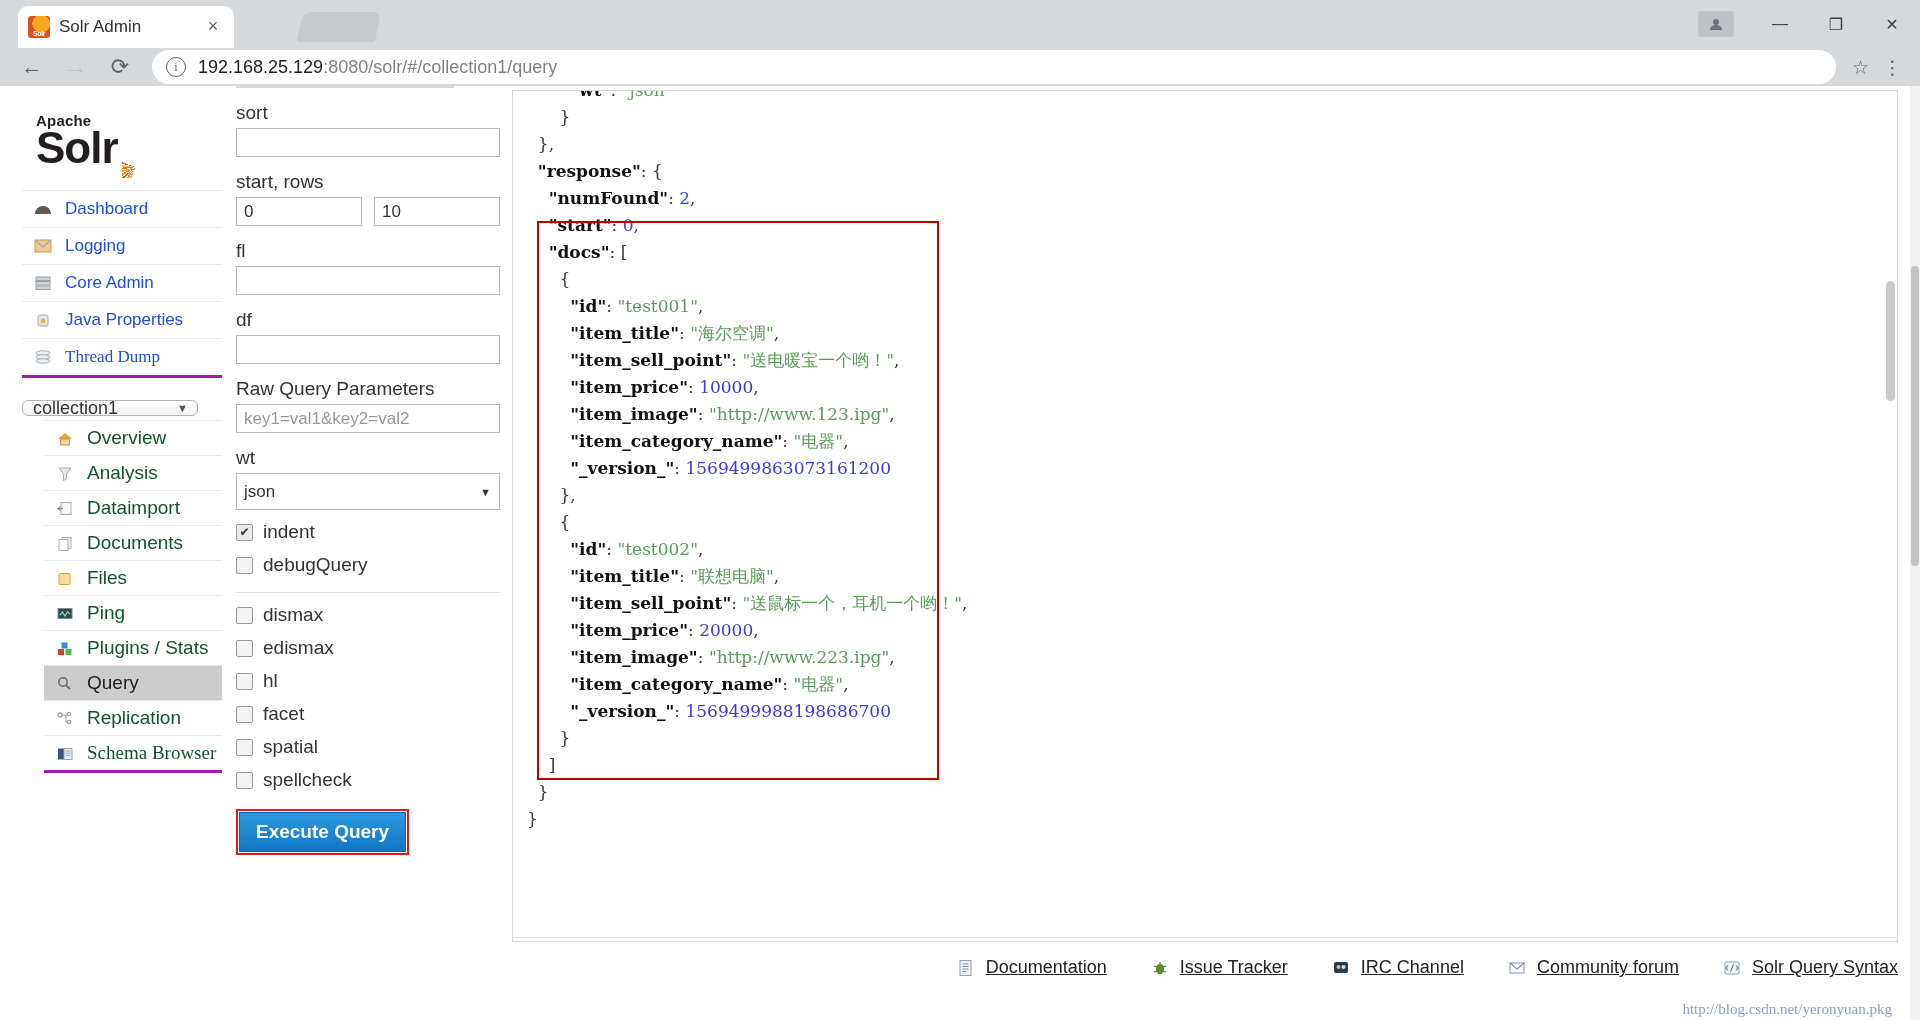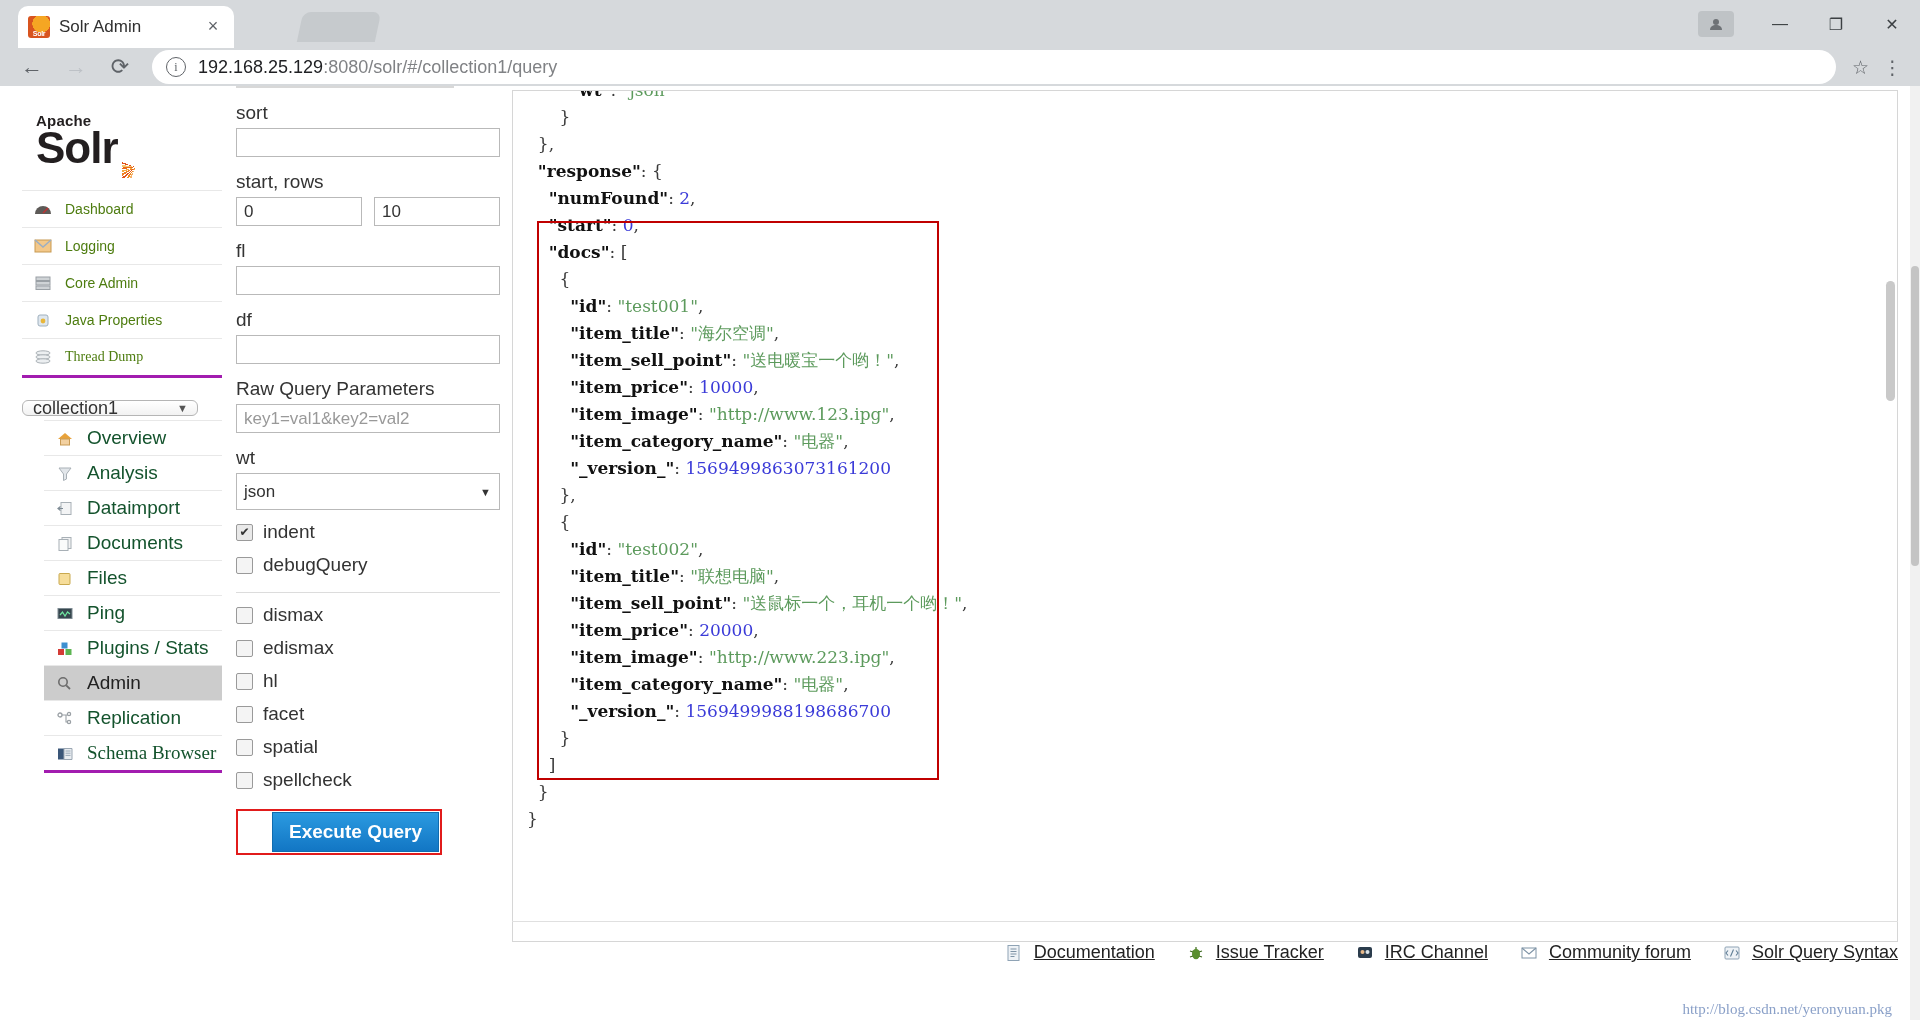--- a/index.html
+++ b/index.html
@@ -61,21 +61,21 @@
         #e2541c 24deg 32deg,#ffffff 32deg 36deg,
         #ef7f22 36deg 44deg,#ffffff 44deg 48deg,
         #f5a93f 48deg 56deg,#ffffff 56deg 60deg,
         #e86a1c 60deg 68deg,#ffffff 68deg 72deg,
         #f8c46a 72deg 80deg,#ffffff 80deg 84deg,
         #e0501a 84deg 90deg,#ffffff 90deg 360deg);
     border-radius:0 0 0 0;}
   .navlist{margin-top:8px;}
   .navitem{
     display:flex;align-items:center;height:36px;padding-left:8px;
-    border-top:1px solid #e8e8e8;font-size:14px;color:#4d7c0f;
+    border-top:1px solid #e8e8e8;font-size:17px;color:#1d4ed8;
   }
   .navitem:last-child{border-bottom:3px solid #a21caf;font-family:Liberation Serif, serif;}
   .navitem .ico{width:26px;height:22px;margin-right:9px;flex:0 0 auto;
     display:flex;align-items:center;justify-content:center;font-size:15px;}
   .corebox{margin:22px 0 4px 0;}
   .coresel{
     width:176px;height:16px;border:1px solid #b5b5b5;border-radius:6px;
     background:linear-gradient(#fff,#f2f2f2);
     display:flex;align-items:center;padding:0 10px;box-sizing:border-box;
     font-size:18px;color:#333;position:relative;
@@ -108,21 +108,21 @@
     width:15px;height:15px;border:1px solid #9a9a9a;background:#f4f4f4;
     border-radius:2px;margin-right:10px;flex:0 0 auto;
     display:flex;align-items:center;justify-content:center;font-size:12px;color:#333;
   }
   .chk.on{background:#e9e9e9;}
   .hr{border-top:1px solid #dcdcdc;width:264px;margin:16px 0 4px 0;}
   .exec-wrap{margin-top:18px;border:2px solid #e11b1b;display:inline-block;padding:1px;}
   .exec{
     background:linear-gradient(#2b9ae0,#1276c4);
     border:1px solid #0f6cb0;color:#fff;font-size:19px;font-weight:bold;
-    padding:8px 16px;display:block;margin-left:33px;
+    padding:8px 16px;display:block;
   }
 
   
   .respwrap{position:absolute;left:512px;top:0;right:22px;bottom:0;}
   .respbox{
     position:absolute;left:0;top:4px;right:0;bottom:78px;
     border:1px solid #d6d6d6;background:#fff;overflow:hidden;
   }
   .jsonarea{
     position:absolute;left:14px;top:-14px;right:10px;
@@ -137,22 +137,22 @@
   .hi-red{
     position:absolute;left:24px;top:130px;width:398px;height:555px;
     border:2px solid #c00000;pointer-events:none;
   }
   .scrollbar{
     position:absolute;right:2px;top:190px;width:9px;height:120px;
     background:#c9c9c9;border-radius:5px;
   }
   .footer{
     position:absolute;left:0;right:0;bottom:42px;height:36px;
-    display:flex;align-items:flex-start;justify-content:flex-end;gap:30px;
-    border-top:1px solid #e0e0e0;padding-top:20px;
+    display:flex;align-items:flex-end;justify-content:flex-end;gap:42px;
+    border-top:1px solid #e0e0e0;padding-top:4px;
   }
   .flink{display:flex;align-items:center;font-size:18px;color:#222;}
   .flink .fico{width:22px;height:20px;margin-right:9px;display:flex;
     align-items:center;justify-content:center;font-size:15px;}
   .watermark{
     position:absolute;right:6px;bottom:2px;font-size:15px;color:#8aa0c8;
     font-family:"Liberation Serif",serif;
   }
   .scrollbar-page{
     position:absolute;right:0;top:0;width:10px;height:934px;background:#f1f1f1;
@@ -325,21 +325,21 @@
         </span>
         <span>Plugins / Stats</span>
       </div>
       <div class="navitem active">
         <span class="ico">
           <svg width="18" height="15" viewBox="0 0 18 15">
               <circle cx="7" cy="6" r="4.2" fill="none" stroke="#6c6c6c" stroke-width="1.6"></circle>
               <path d="M10.2 9.3L14 13" stroke="#6c6c6c" stroke-width="1.8"></path>
             </svg>
         </span>
-        <span>Admin</span>
+        <span>Query</span>
       </div>
       <div class="navitem">
         <span class="ico">
           <svg width="18" height="15" viewBox="0 0 18 15">
               <circle cx="4" cy="4" r="2" fill="none" stroke="#9aa0a5" stroke-width="1.3"></circle>
               <circle cx="13" cy="3" r="1.6" fill="none" stroke="#9aa0a5" stroke-width="1.3"></circle>
               <circle cx="13" cy="11" r="1.6" fill="none" stroke="#9aa0a5" stroke-width="1.3"></circle>
               <path d="M6 4h4M10 4v7h1.4M10 4h1.4" fill="none" stroke="#9aa0a5" stroke-width="1.1"></path>
             </svg>
         </span>

